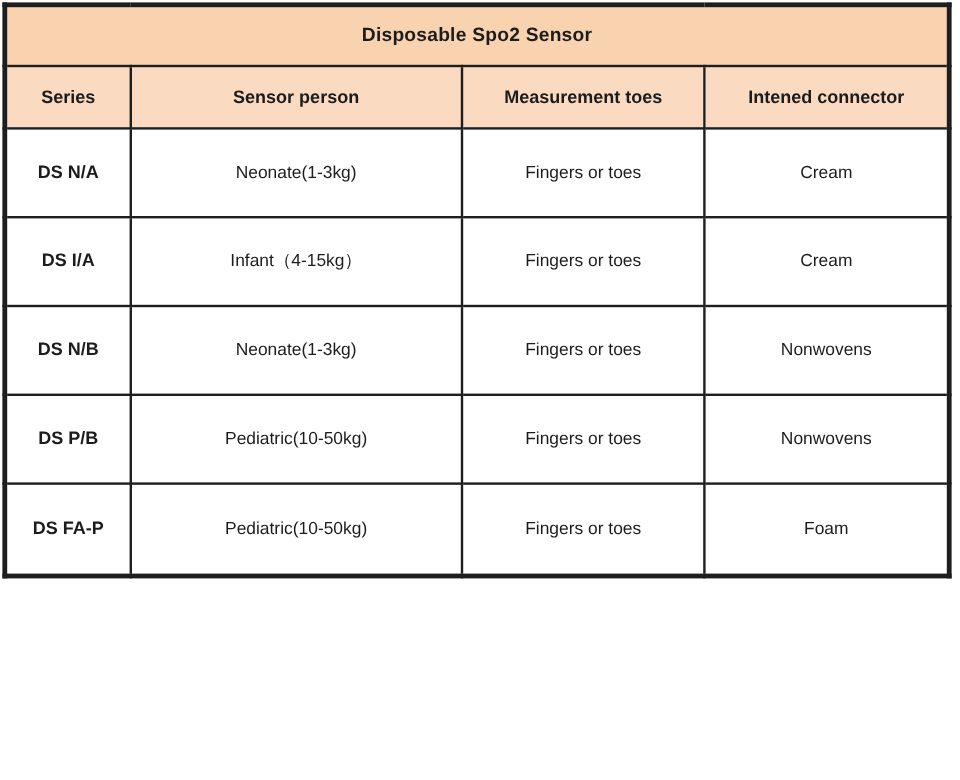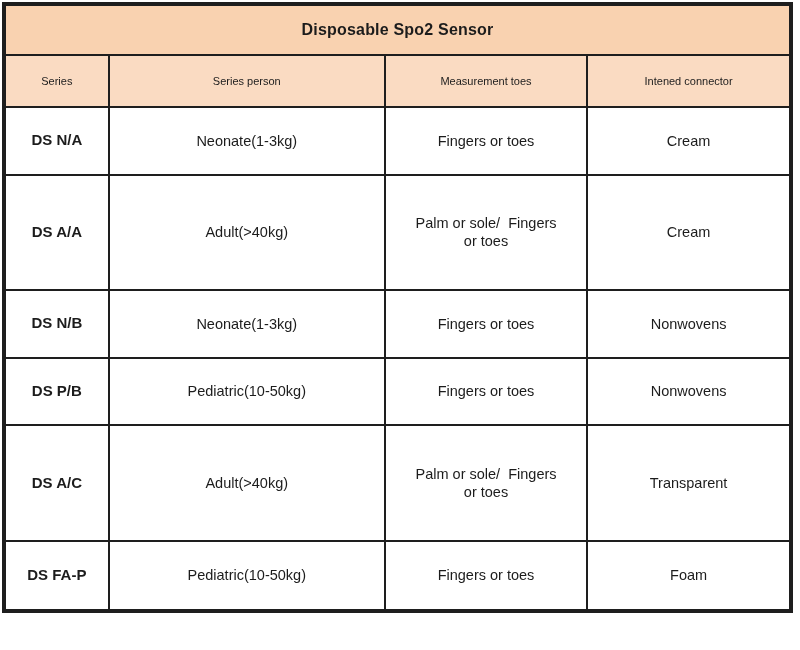--- a/index.html
+++ b/index.html
@@ -12,21 +12,21 @@
     height: 650px;
     overflow: hidden;
     position: relative;
     font-family: "Liberation Sans", sans-serif;
   }
   table.sensor-table {
     position: absolute;
     top: 2px;
     left: 2px;
     width: 791px;
-    height: 611px;
+    height: 480px;
     border-collapse: collapse;
     table-layout: fixed;
     background: var(--row-bg, #ffffff);
   }
   table.sensor-table,
   table.sensor-table th,
   table.sensor-table td {
     border: 2px solid var(--border-color, #1e1e1e);
   }
   table.sensor-table {
@@ -42,22 +42,22 @@
   tr.title-row th {
     height: 44px;
     background: var(--title-bg, #f9d2b0);
     font-size: 16px;
     font-weight: bold;
     letter-spacing: 0.2px;
   }
   tr.header-row th {
     height: 46px;
     background: var(--header-bg, #fadbc2);
-    font-size: 11px;
-    font-weight: normal;
+    font-size: 15px;
+    font-weight: bold;
   }
   tr.data-row td {
     font-size: 14.5px;
     font-weight: normal;
     background: var(--row-bg, #ffffff);
     white-space: pre-line;
     line-height: 1.25;
     text-align: center;
   }
   tr.data-row td.series {
@@ -79,56 +79,48 @@
     <col class="c-person">
     <col class="c-measure">
     <col class="c-conn">
   </colgroup>
   <tbody>
     <tr class="title-row">
       <th colspan="4">Disposable Spo2 Sensor</th>
     </tr>
     <tr class="header-row">
       <th>Series</th>
-      <th>Series person</th>
+      <th>Sensor person</th>
       <th>Measurement toes</th>
       <th>Intened connector</th>
     </tr>
     <tr class="data-row">
       <td class="series">DS N/A</td>
       <td>Neonate(1-3kg)</td>
       <td>Fingers or toes</td>
       <td>Cream</td>
     </tr>
     <tr class="data-row">
-      <td class="series">DS A/A</td>
-      <td>Adult(&gt;40kg)</td>
-      <td>Palm or sole/&nbsp;&nbsp;Fingers
-or toes</td>
+      <td class="series">DS I/A</td>
+      <td>Infant（4-15kg）</td>
+      <td>Fingers or toes</td>
       <td>Cream</td>
     </tr>
     <tr class="data-row">
       <td class="series">DS N/B</td>
       <td>Neonate(1-3kg)</td>
       <td>Fingers or toes</td>
       <td>Nonwovens</td>
     </tr>
     <tr class="data-row">
       <td class="series">DS P/B</td>
       <td>Pediatric(10-50kg)</td>
       <td>Fingers or toes</td>
       <td>Nonwovens</td>
     </tr>
     <tr class="data-row">
-      <td class="series">DS A/C</td>
-      <td>Adult(&gt;40kg)</td>
-      <td>Palm or sole/&nbsp;&nbsp;Fingers
-or toes</td>
-      <td>Transparent</td>
-    </tr>
-    <tr class="data-row">
       <td class="series">DS FA-P</td>
       <td>Pediatric(10-50kg)</td>
       <td>Fingers or toes</td>
       <td>Foam</td>
     </tr>
   </tbody>
 </table>
 
 </body></html>

